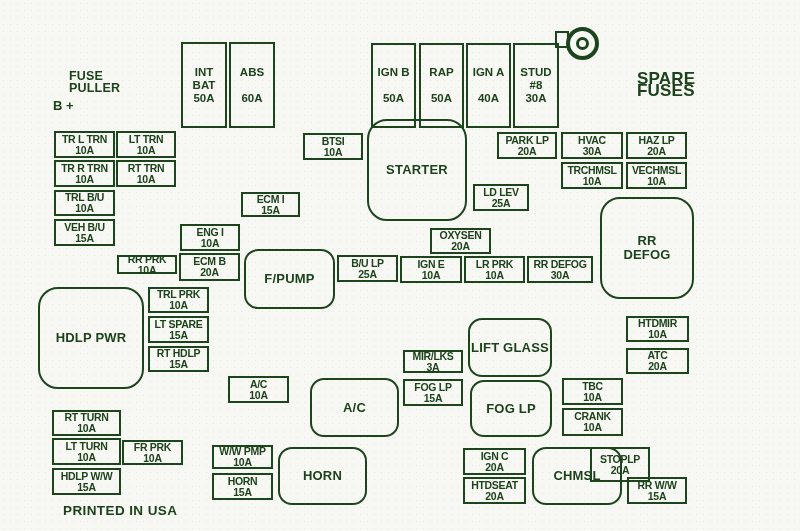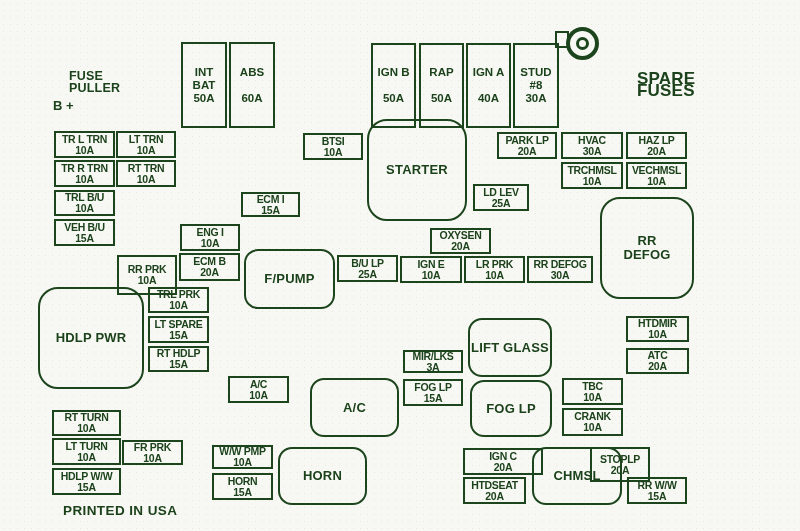--- a/index.html
+++ b/index.html
@@ -172,21 +172,21 @@
       <span class="n">25A</span>
     </div>
   <div class="fuse" style="left:180px;top:224px;width:60px;height:27px">
       <span class="n">ENG I</span>
       <span class="n">10A</span>
     </div>
   <div class="fuse" style="left:430px;top:228px;width:61px;height:26px">
       <span class="n">OXYSEN</span>
       <span class="n">20A</span>
     </div>
-  <div class="fuse" style="left:117px;top:255px;width:60px;height:40px">
+  <div class="fuse" style="left:117px;top:255px;width:60px;height:19px">
       <span class="n">RR PRK</span>
       <span class="n">10A</span>
     </div>
   <div class="fuse" style="left:179px;top:253px;width:61px;height:28px">
       <span class="n">ECM B</span>
       <span class="n">20A</span>
     </div>
   <div class="fuse" style="left:337px;top:255px;width:61px;height:27px">
       <span class="n">B/U LP</span>
       <span class="n">25A</span>
@@ -260,21 +260,21 @@
       <span class="n">15A</span>
     </div>
   <div class="fuse" style="left:212px;top:445px;width:61px;height:24px">
       <span class="n">W/W PMP</span>
       <span class="n">10A</span>
     </div>
   <div class="fuse" style="left:212px;top:473px;width:61px;height:27px">
       <span class="n">HORN</span>
       <span class="n">15A</span>
     </div>
-  <div class="fuse" style="left:463px;top:448px;width:80px;height:27px">
+  <div class="fuse" style="left:463px;top:448px;width:63px;height:27px">
       <span class="n">IGN C</span>
       <span class="n">20A</span>
     </div>
   <div class="fuse" style="left:463px;top:477px;width:63px;height:27px">
       <span class="n">HTDSEAT</span>
       <span class="n">20A</span>
     </div>
   <div class="fuse" style="left:590px;top:447px;width:60px;height:35px">
       <span class="n">STOPLP</span>
       <span class="n">20A</span>

